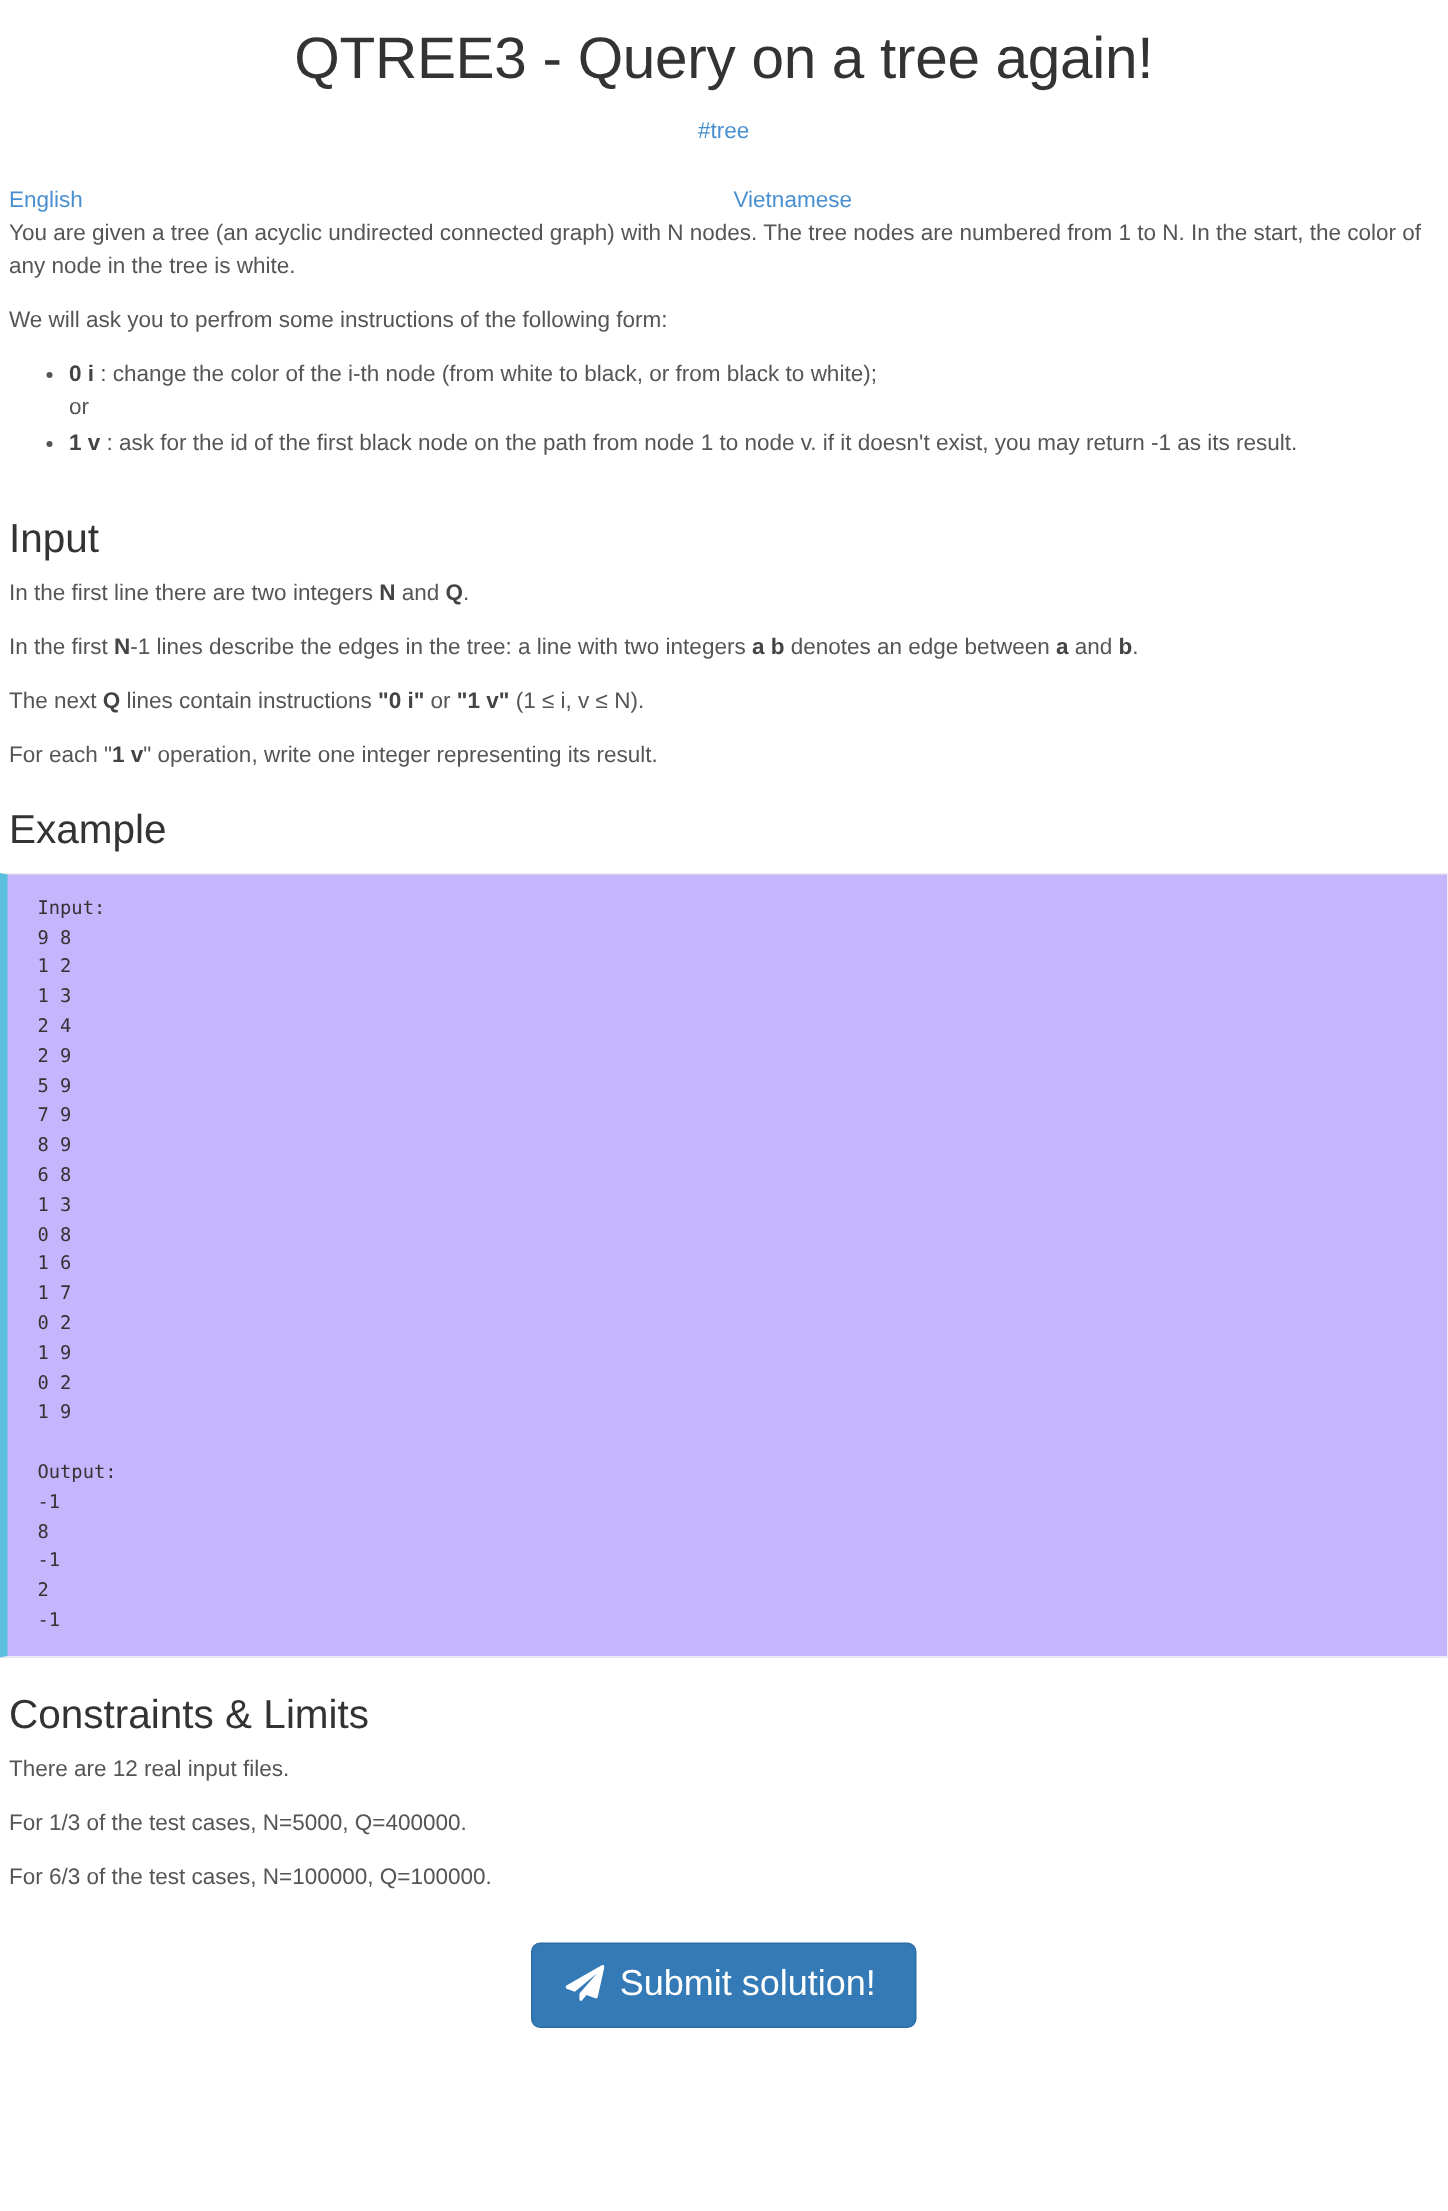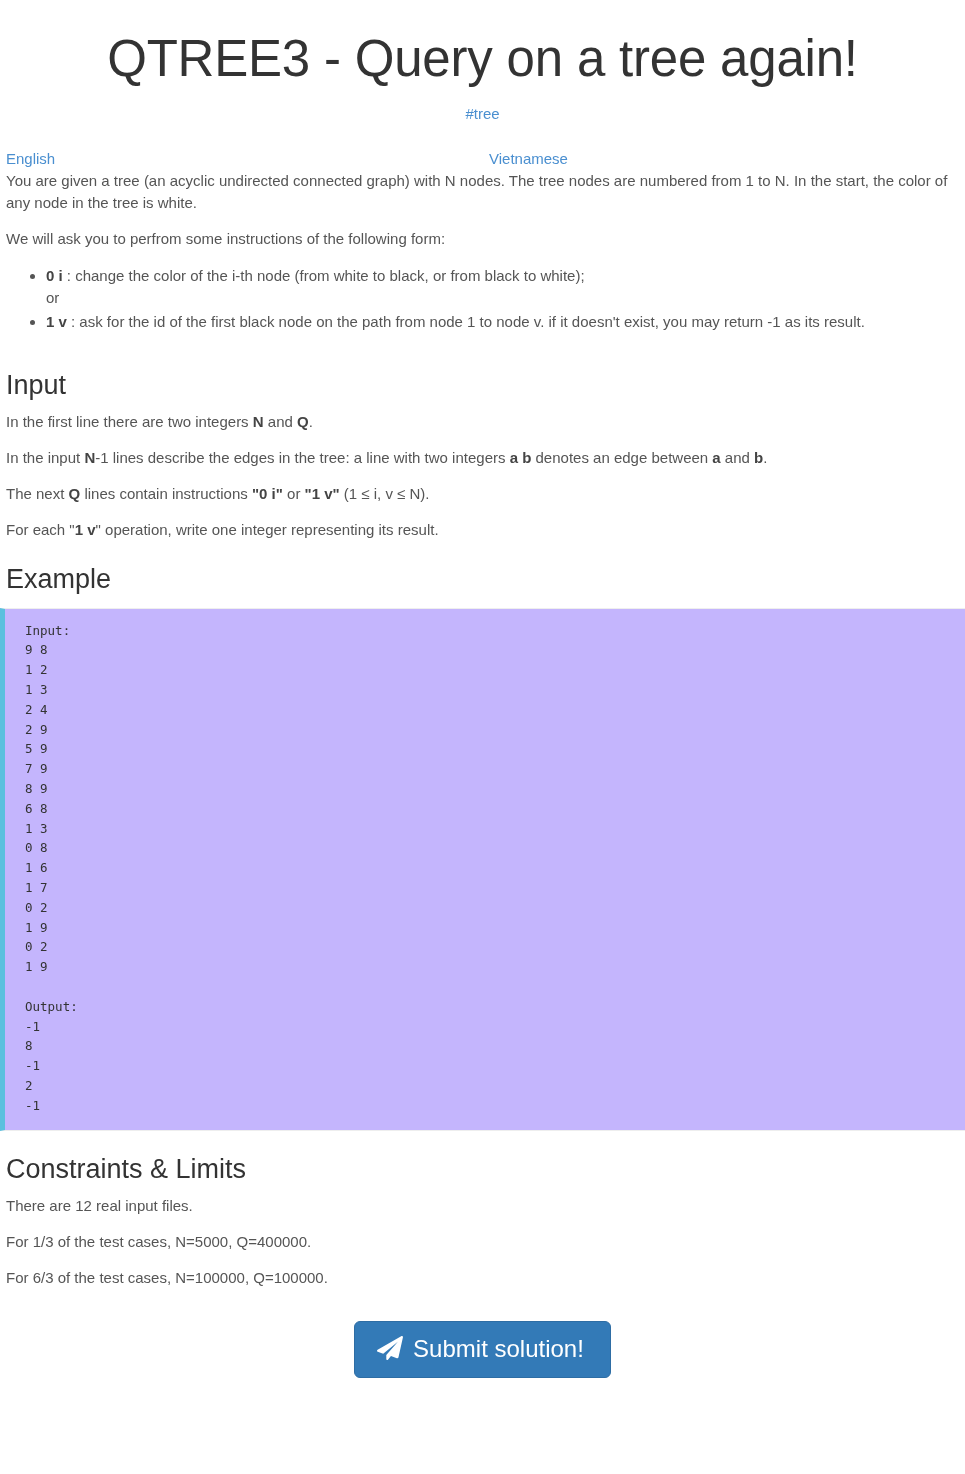--- a/index.html
+++ b/index.html
@@ -17,23 +17,23 @@
   }
   .page {
     width: 965px;
     box-sizing: border-box;
     padding: 0;
   }
 
   
   .problem-title {
     margin: 0;
-    padding: 30px 0 0 0;
+    padding: 18px 0 0 0;
     text-align: center;
-    font-size: 51px;
+    font-size: 39px;
     font-weight: 300;
     line-height: 1.15;
     color: #333333;
     letter-spacing: -0.2px;
   }
   .tag-row {
     text-align: center;
     padding: 14px 0 0 0;
     font-size: 15px;
   }
@@ -168,21 +168,21 @@
 
     <ul class="inst-list">
       <li><b>0 i</b><span> : change the color of the i-th node (from white to black, or from black to white);</span><span class="sub-or">or</span></li>
       <li><b>1 v</b><span> : ask for the id of the first black node on the path from node 1 to node v. if it doesn't exist, you may return -1 as its result.</span></li>
     </ul>
 
     <h2 class="section-head first">Input</h2>
 
     <p class="para"><span>In the first line there are two integers </span><b>N</b><span> and </span><b>Q</b><span>.</span></p>
 
-    <p class="para"><span>In the input </span><b>N</b><span>-1 lines describe the edges in the tree: a line with two integers </span><b>a b</b><span> denotes an edge between </span><b>a</b><span> and </span><b>b</b><span>.</span></p>
+    <p class="para"><span>In the first </span><b>N</b><span>-1 lines describe the edges in the tree: a line with two integers </span><b>a b</b><span> denotes an edge between </span><b>a</b><span> and </span><b>b</b><span>.</span></p>
 
     <p class="para"><span>The next </span><b>Q</b><span> lines contain instructions </span><b>"0 i"</b><span> or </span><b>"1 v"</b><span> (1 ≤ i, v ≤ N).</span></p>
 
 
     <p class="para"><span>For each "</span><b>1 v</b><span>" operation, write one integer representing its result.</span></p>
 
     <h2 class="section-head">Example</h2>
   </div>
 
   <div class="example-block">

